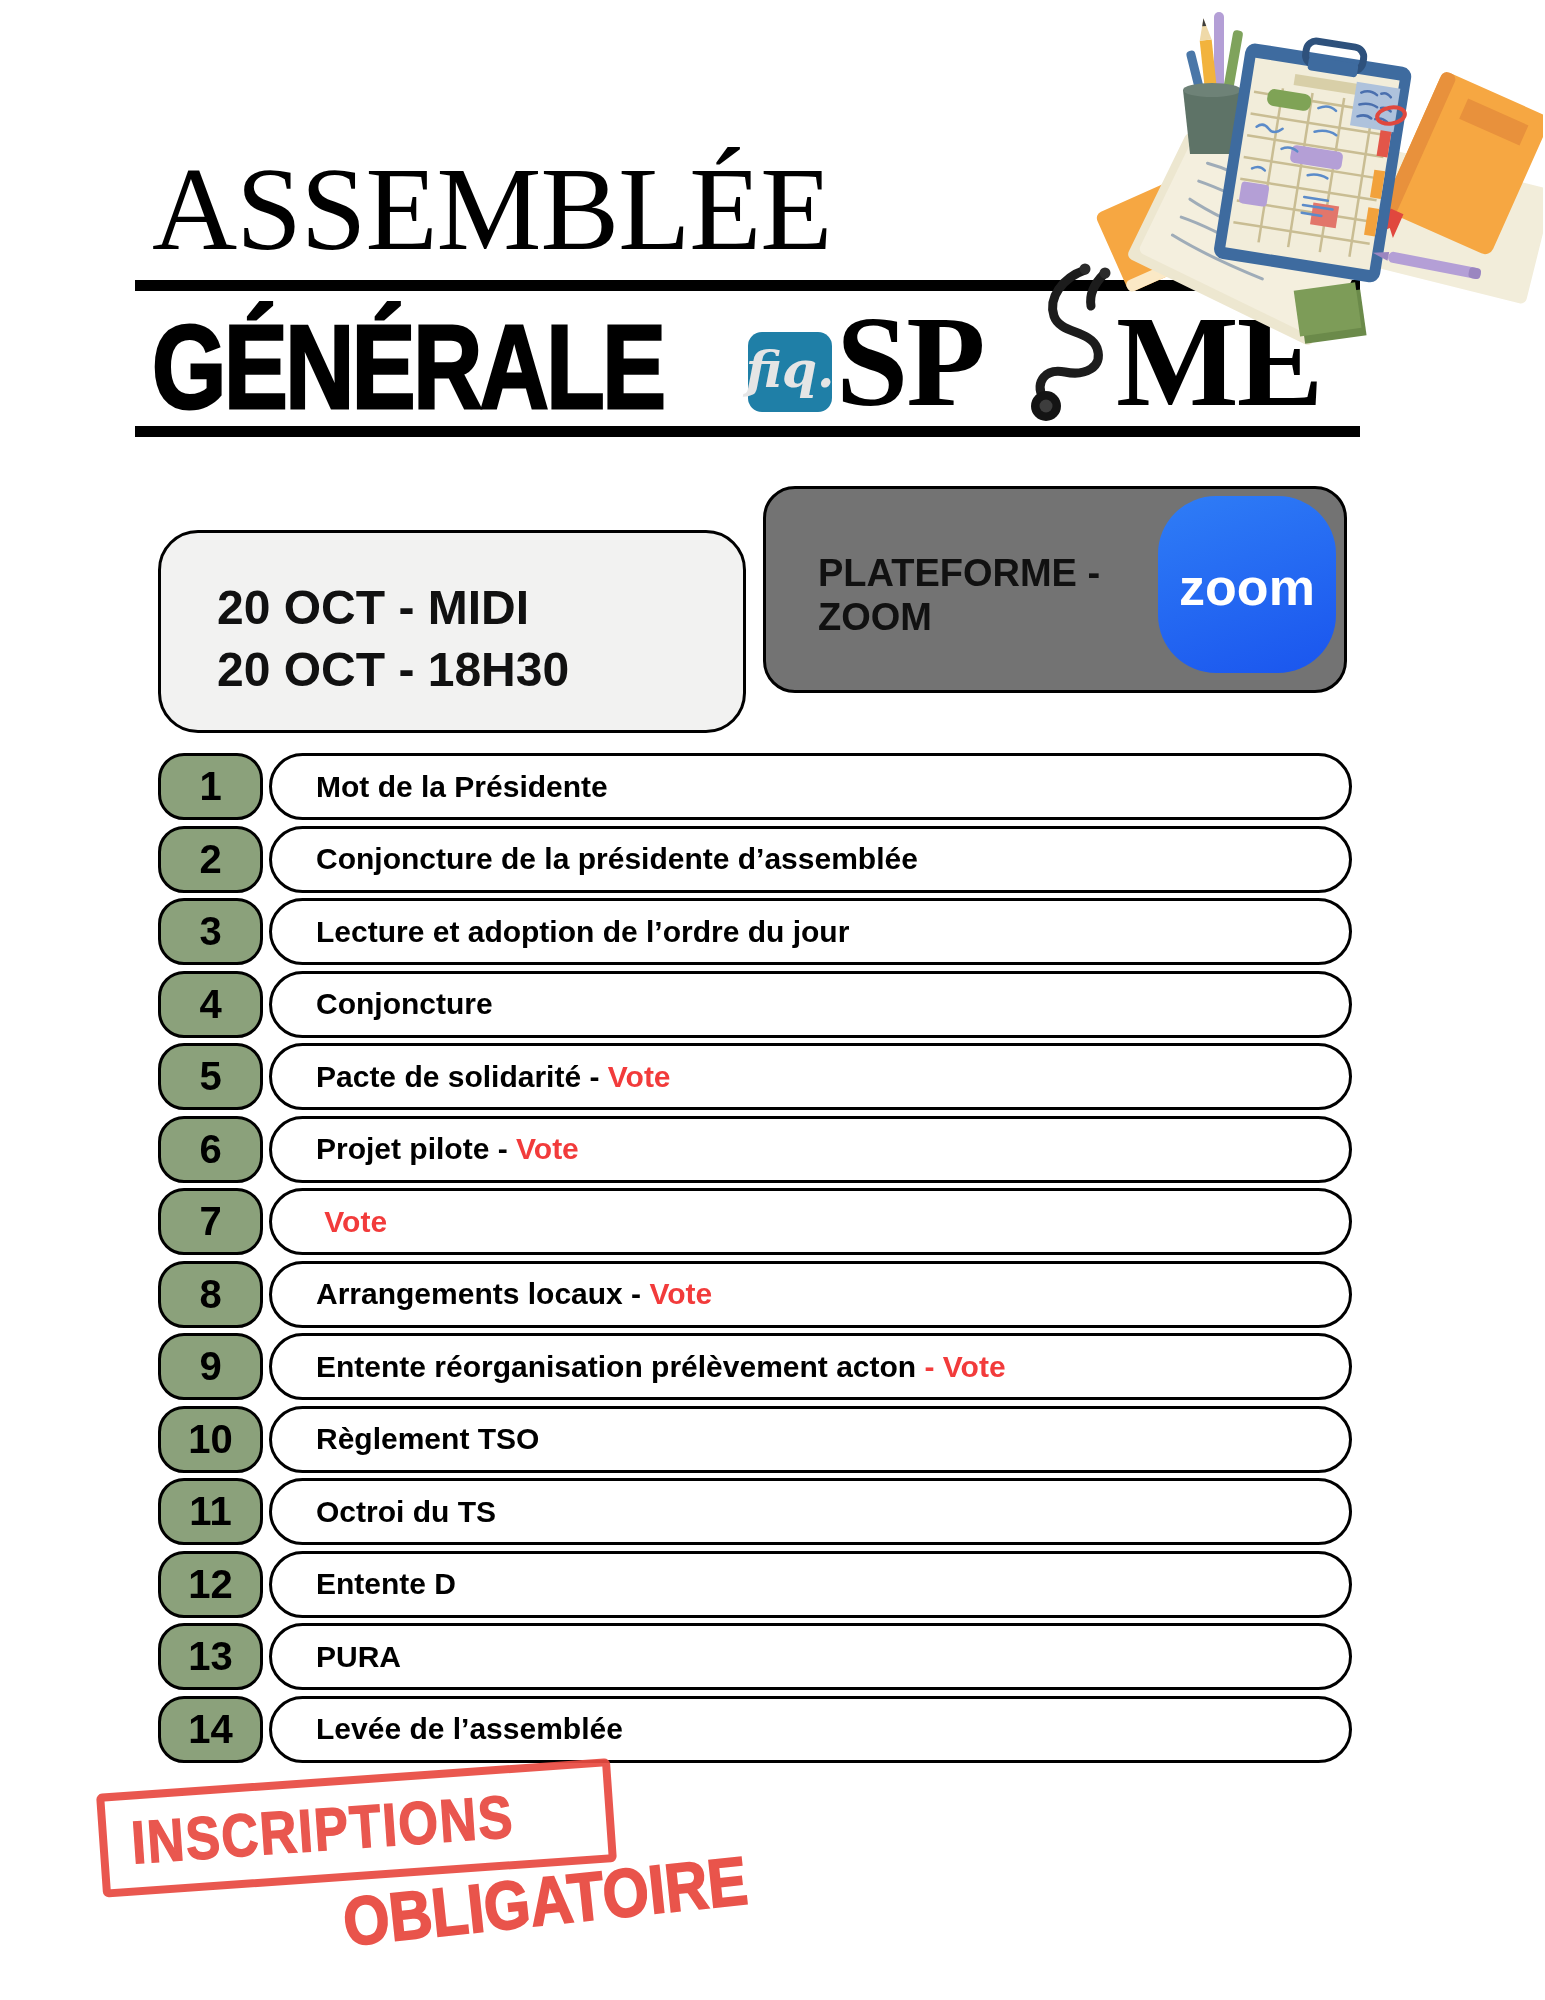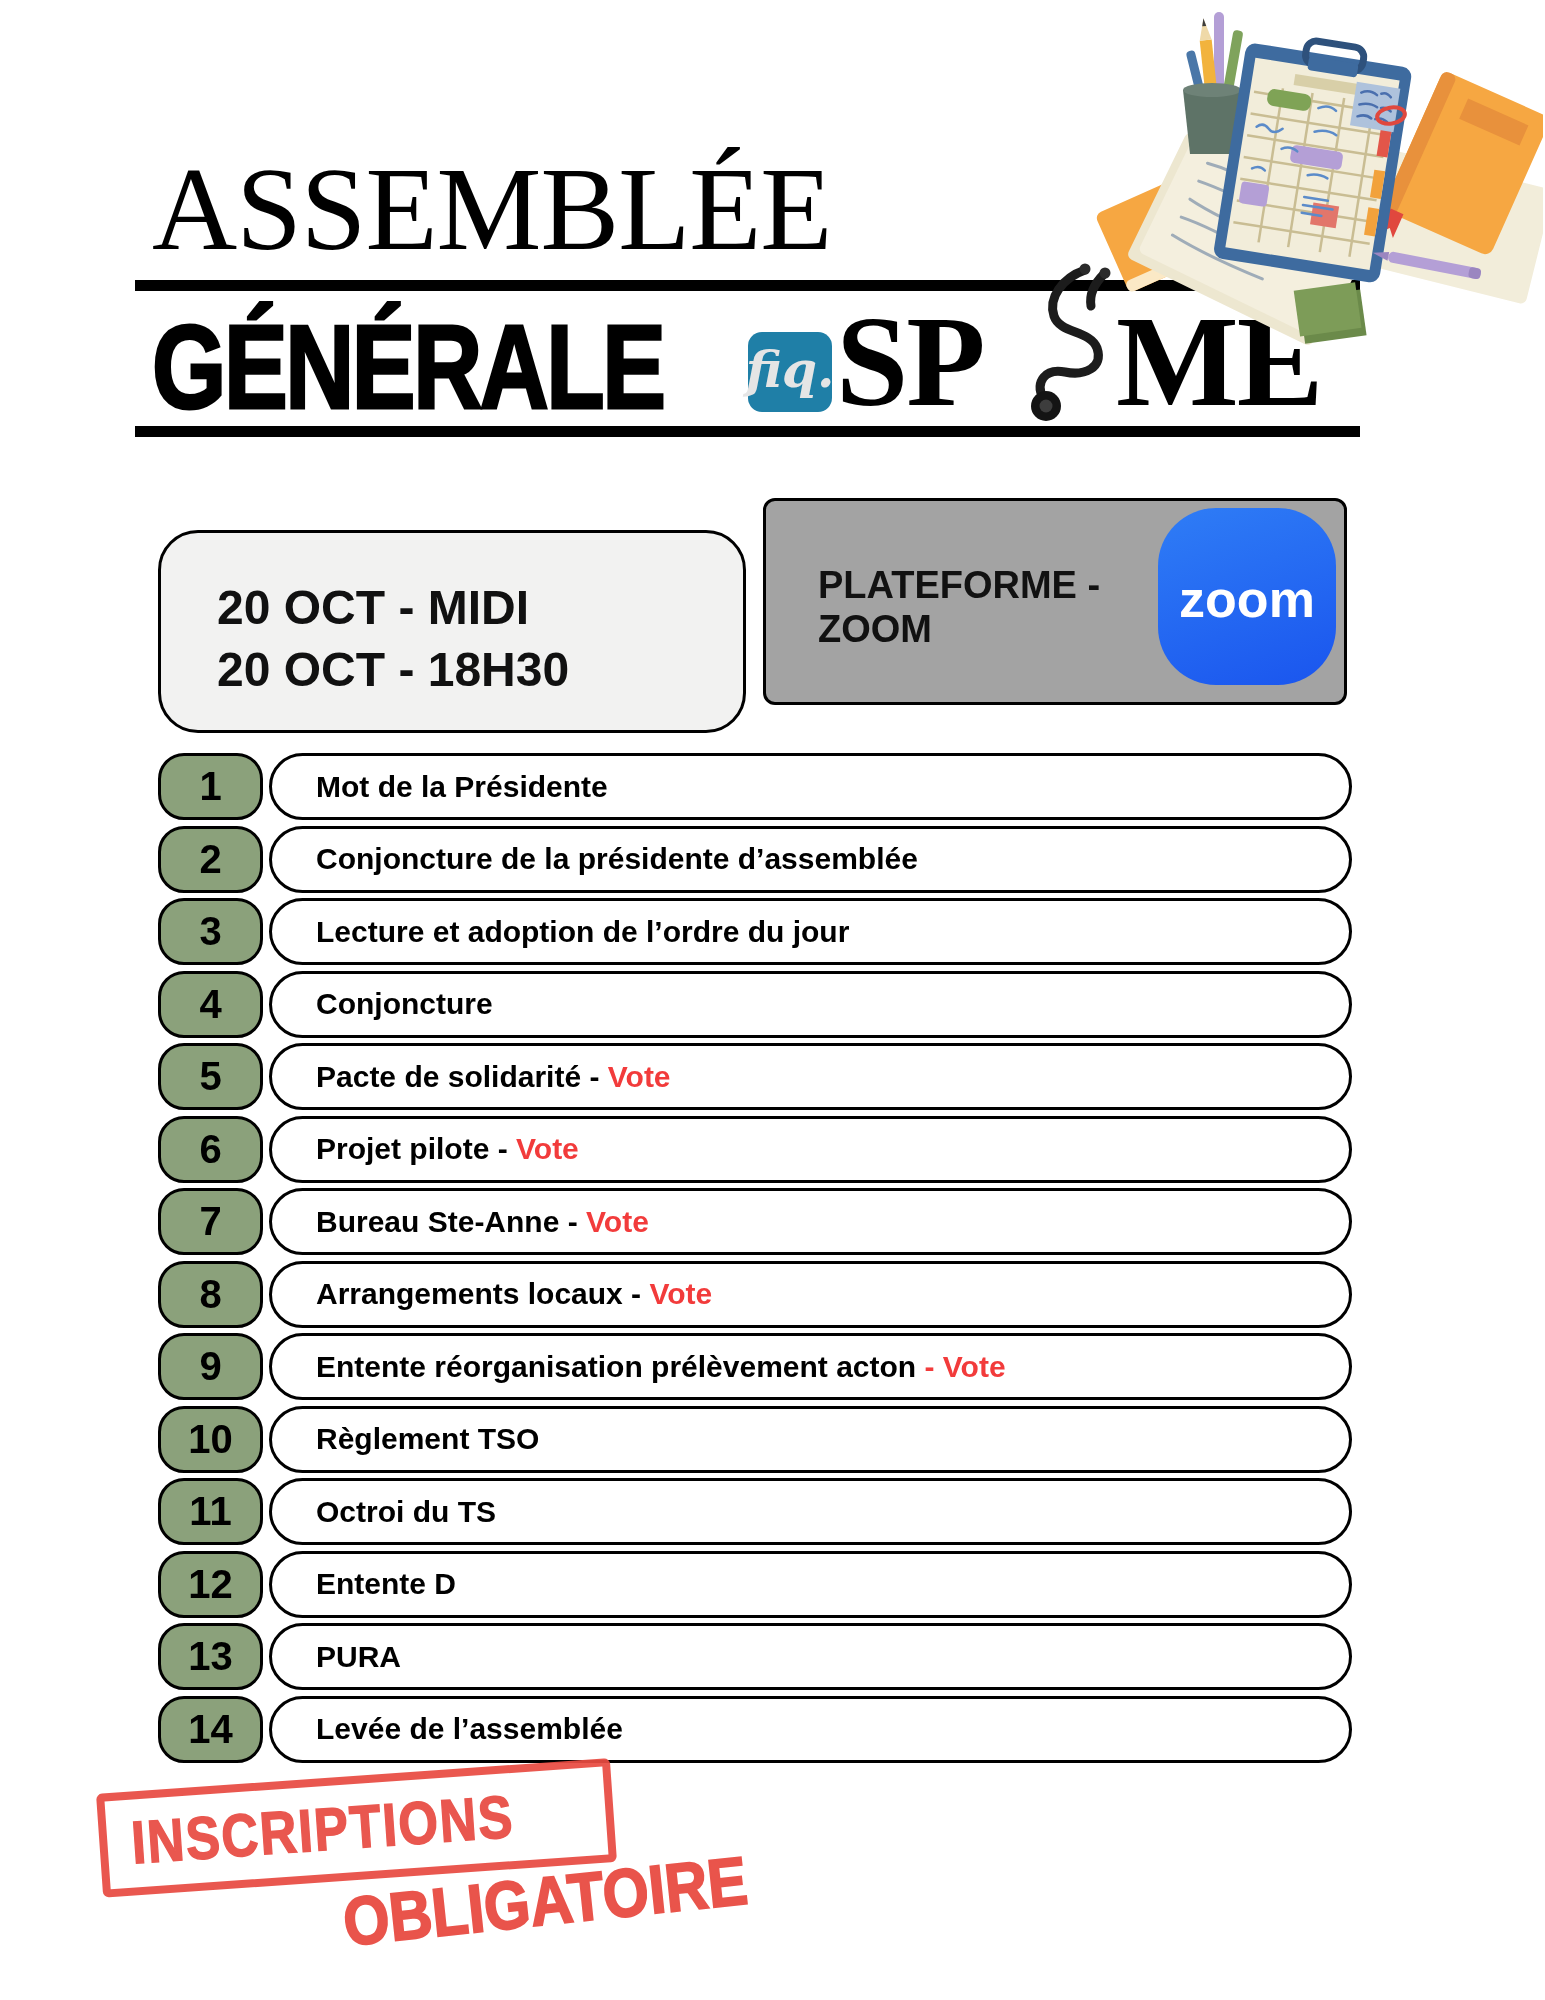--- a/index.html
+++ b/index.html
@@ -49,21 +49,21 @@
   
   .date-box {
     position:absolute; left:158px; top:486px; width:588px; height:203px;
     background:#f2f2f1; border:3.5px solid #000; border-radius:40px;
     padding:44px 0 0 56px;
     margin-top:44px;
   }
   .date-box .line { font-size:48px; font-weight:700; line-height:62px; color:#111; white-space:nowrap; }
   .platform-box {
     position:absolute; left:763px; top:486px; width:584px; height:207px;
-    background:#a3a3a3; border:3.5px solid #000; border-radius:12px;margin-top:12px;
+    background:#737373; border:3.5px solid #000; border-radius:32px;
   }
   .platform-text { position:absolute; left:52px; top:62px; font-size:38px; font-weight:700; line-height:44px; color:#111; }
   .zoom-icon {
     position:absolute; left:392px; top:7px; width:178px; height:177px;
     border-radius:58px;
     background:linear-gradient(160deg, var(--zoom-blue-1), var(--zoom-blue-2));
     display:flex; align-items:center; justify-content:center;
   }
   .zoom-word { color:#fff; font-size:52px; font-weight:700; letter-spacing:0; padding-top:4px; }
 
@@ -165,21 +165,21 @@
     <div class="agenda-row">
       <div class="num-pill">5</div>
       <div class="row-box"><span>Pacte de solidarité -</span><span class="vote"> Vote</span></div>
     </div>
     <div class="agenda-row">
       <div class="num-pill">6</div>
       <div class="row-box"><span>Projet pilote -</span><span class="vote"> Vote</span></div>
     </div>
     <div class="agenda-row">
       <div class="num-pill">7</div>
-      <div class="row-box"><span>Bureau Ste-Anne -</span><span class="vote"> Vote</span></div>
+      <div class="row-box"><span class="vote"> Vote</span></div>
     </div>
     <div class="agenda-row">
       <div class="num-pill">8</div>
       <div class="row-box"><span>Arrangements locaux -</span><span class="vote"> Vote</span></div>
     </div>
     <div class="agenda-row">
       <div class="num-pill">9</div>
       <div class="row-box"><span>Entente réorganisation prélèvement acton</span><span class="vote"> - Vote</span></div>
     </div>
     <div class="agenda-row">

